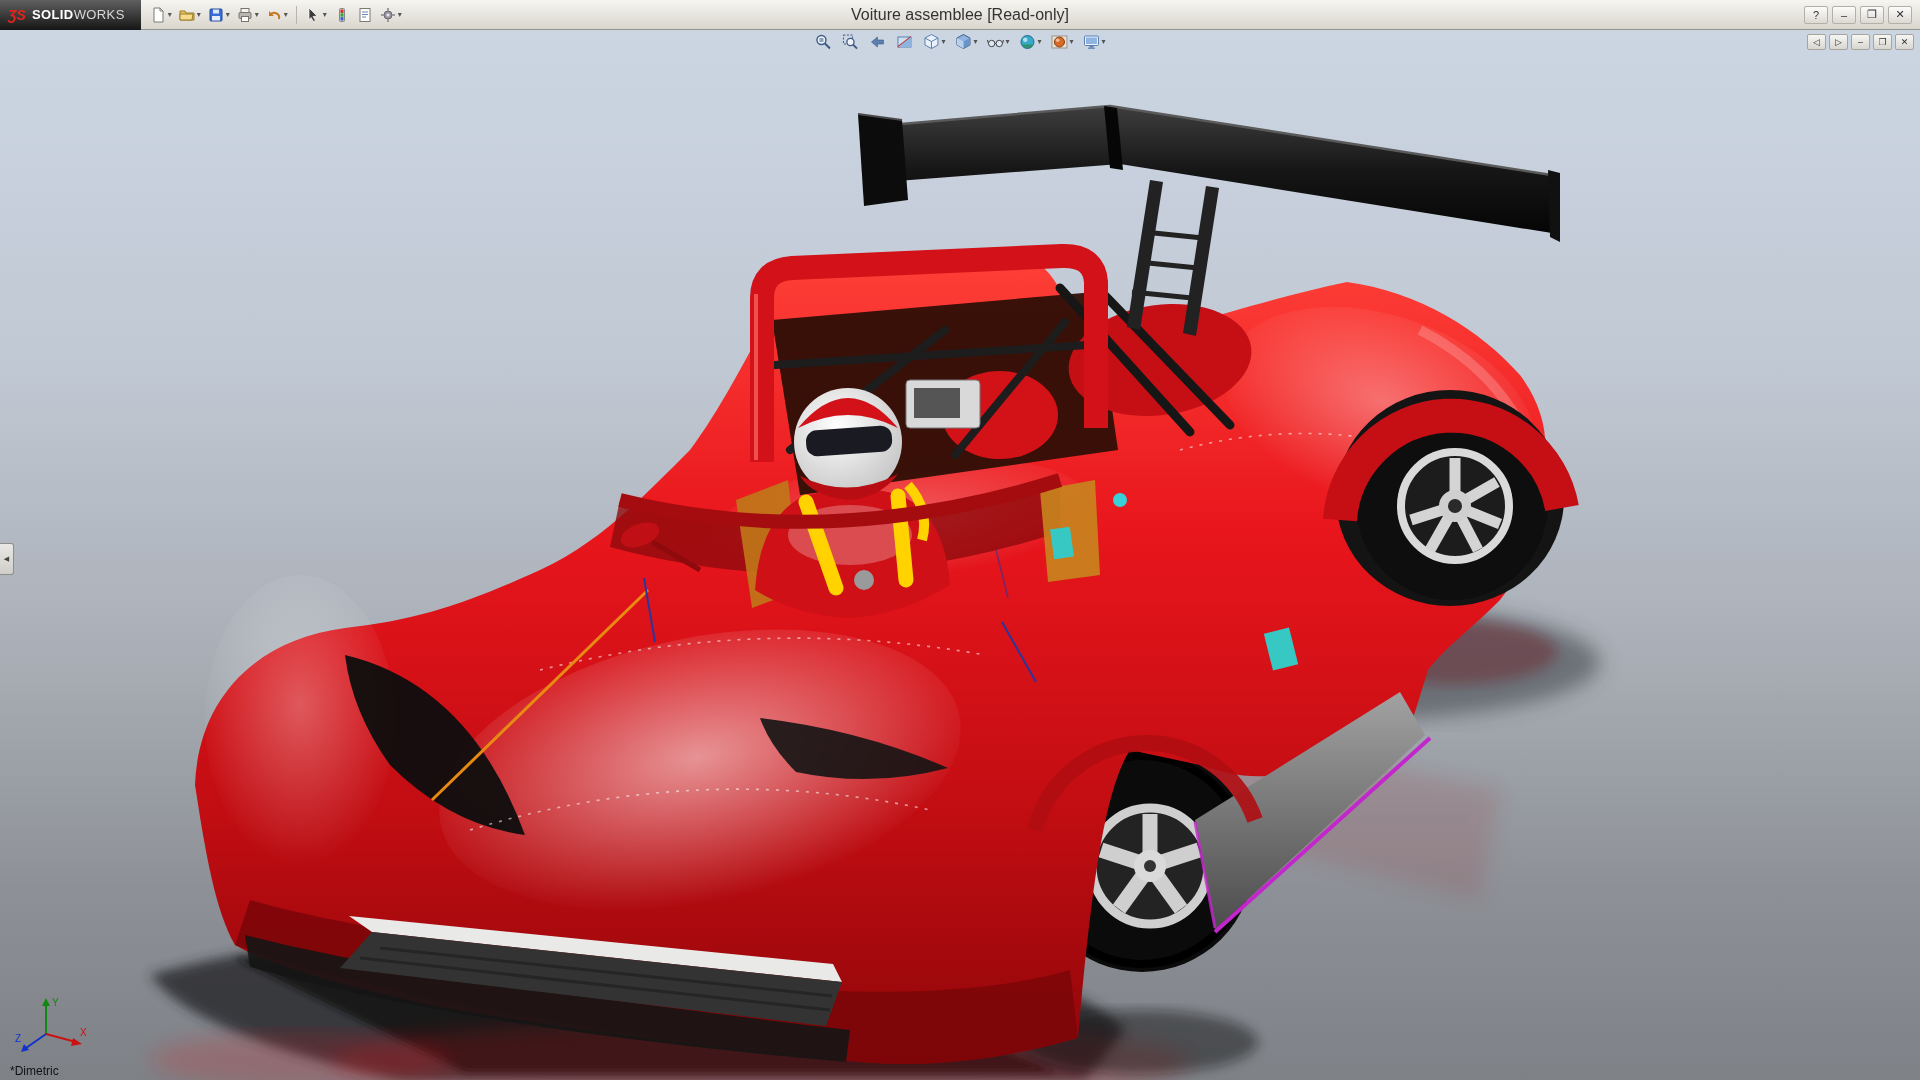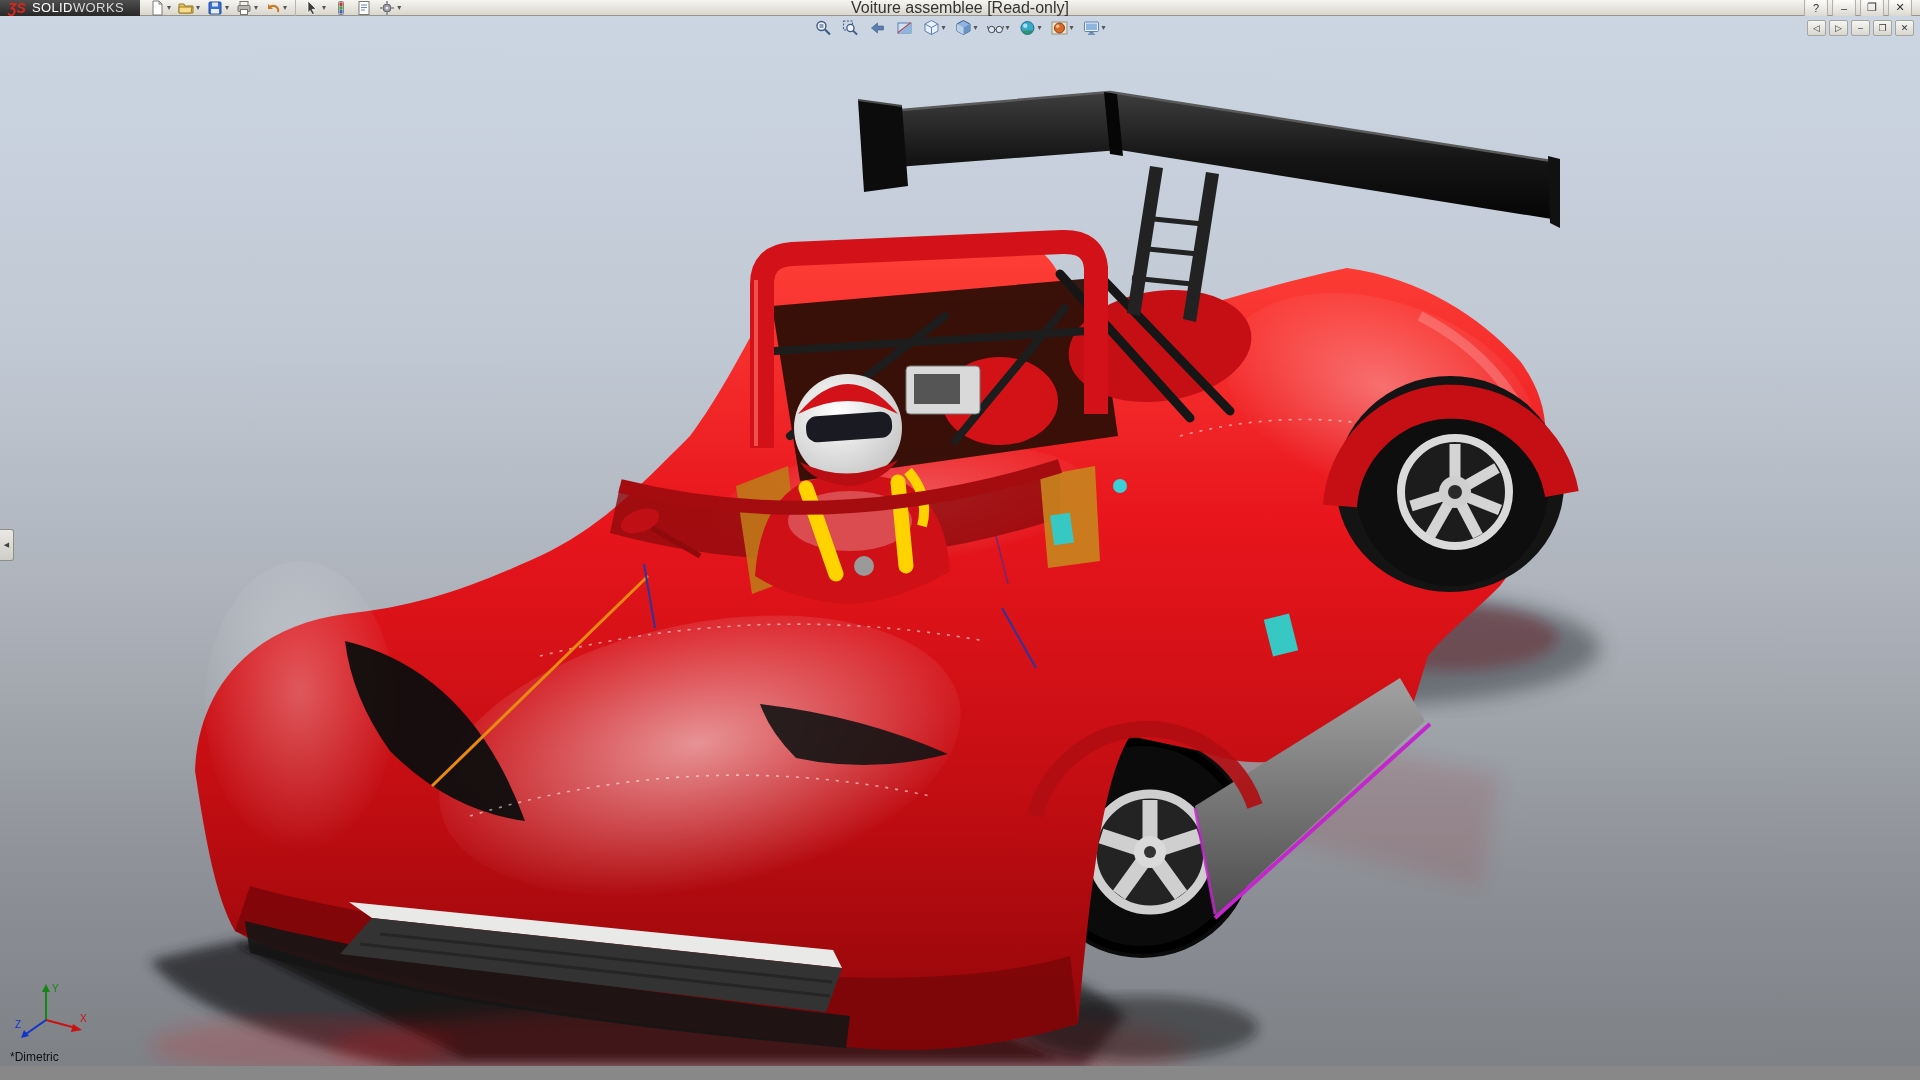--- a/index.html
+++ b/index.html
@@ -1,26 +1,26 @@
 <!DOCTYPE html>
 <html style="--car-red: #e01018; --car-red-dark: #9c0a0e; --car-red-deep: #6d0507; --car-red-light: #ff5a4e; --wing-black: #101010; --accent-orange: #e88a12; --accent-yellow: #ffd200; --accent-teal: #37c8c4; --accent-magenta: #c226cc; --accent-blue-sketch: #2a35a0; --titlebar-bg-top: #f6f5f1; --titlebar-bg-bottom: #d9d6cd; --logo-red: #e2231a; --bg-top: #ccd6e3; --bg-bottom: #7e8287; --triad-x: #cc1111; --triad-y: #118811; --triad-z: #1133cc;"><head>
 <meta charset="utf-8">
 <style>
   html,body{margin:0;padding:0;width:1920px;height:1080px;overflow:hidden;
     font-family:"Liberation Sans",sans-serif;background:#888;}
   *{box-sizing:border-box;}
 
   
-  .titlebar{height:16px;display:flex;align-items:center;position:relative;
+  .titlebar{height:30px;display:flex;align-items:center;position:relative;
     background:linear-gradient(var(--titlebar-bg-top,#f6f5f1),var(--titlebar-bg-bottom,#d9d6cd));
     border-bottom:1px solid #96958f;}
   .logo{height:30px;display:flex;align-items:center;gap:6px;padding:0 16px 0 8px;
     background:linear-gradient(#606060,#161616);color:#fff;font-size:13px;}
   .logo-mark{color:var(--logo-red,#e2231a);font-weight:bold;font-style:italic;font-size:14px;}
-  .logo-solid{font-weight:normal;letter-spacing:.4px;}
+  .logo-solid{font-weight:bold;letter-spacing:.4px;}
   .logo-works{color:#d8d8d8;letter-spacing:.4px;margin-top:20px;}
   .toolbar{display:flex;align-items:center;gap:1px;padding:0 6px;}
   .tbtn{display:flex;align-items:center;gap:2px;padding:2px 3px;border-radius:2px;background:transparent;border:0;}
   .tbtn svg{display:block;}
   .caret{font-size:8px;color:#555;line-height:1;}
   .tsep{width:1px;height:18px;background:#b6b4ac;margin:0 4px;}
   .doc-title{position:absolute;left:50%;transform:translateX(-50%);font-size:16px;color:#333;white-space:nowrap;}
   .win-controls{margin-left:auto;display:flex;align-items:center;gap:4px;padding-right:8px;}
   .winbtn{min-width:24px;height:18px;display:flex;align-items:center;justify-content:center;
     font-size:11px;color:#333;border:1px solid #b2b0a8;border-radius:2px;

